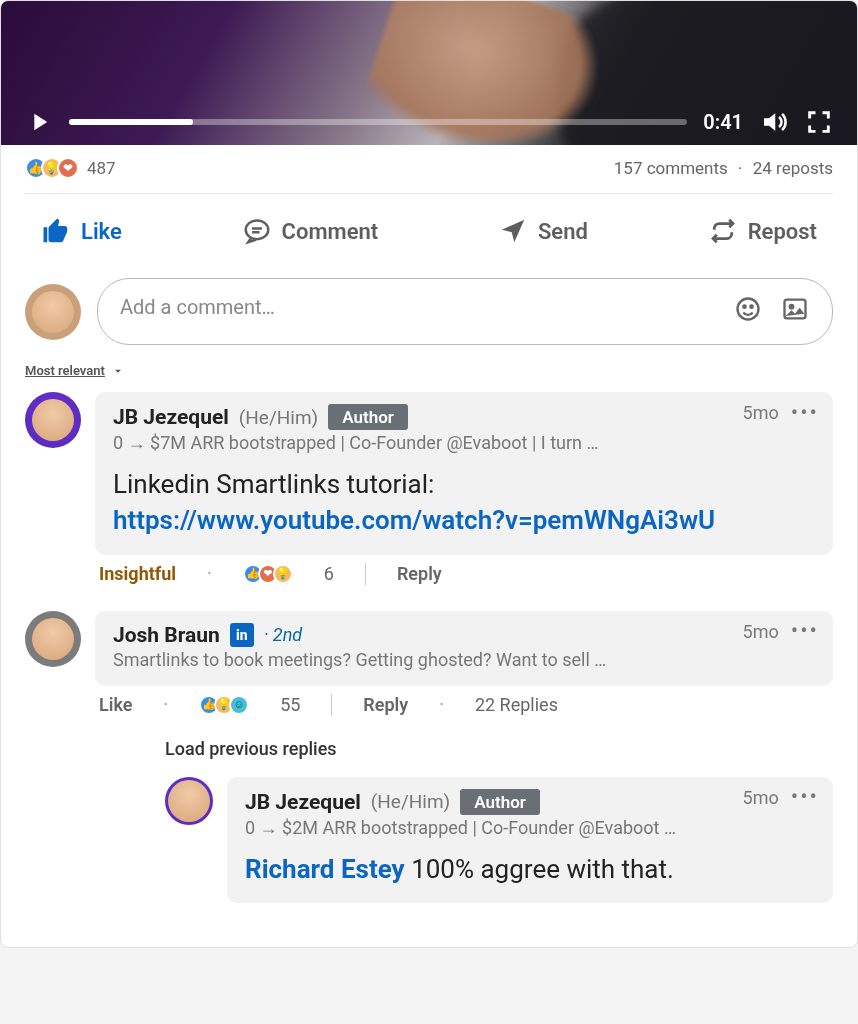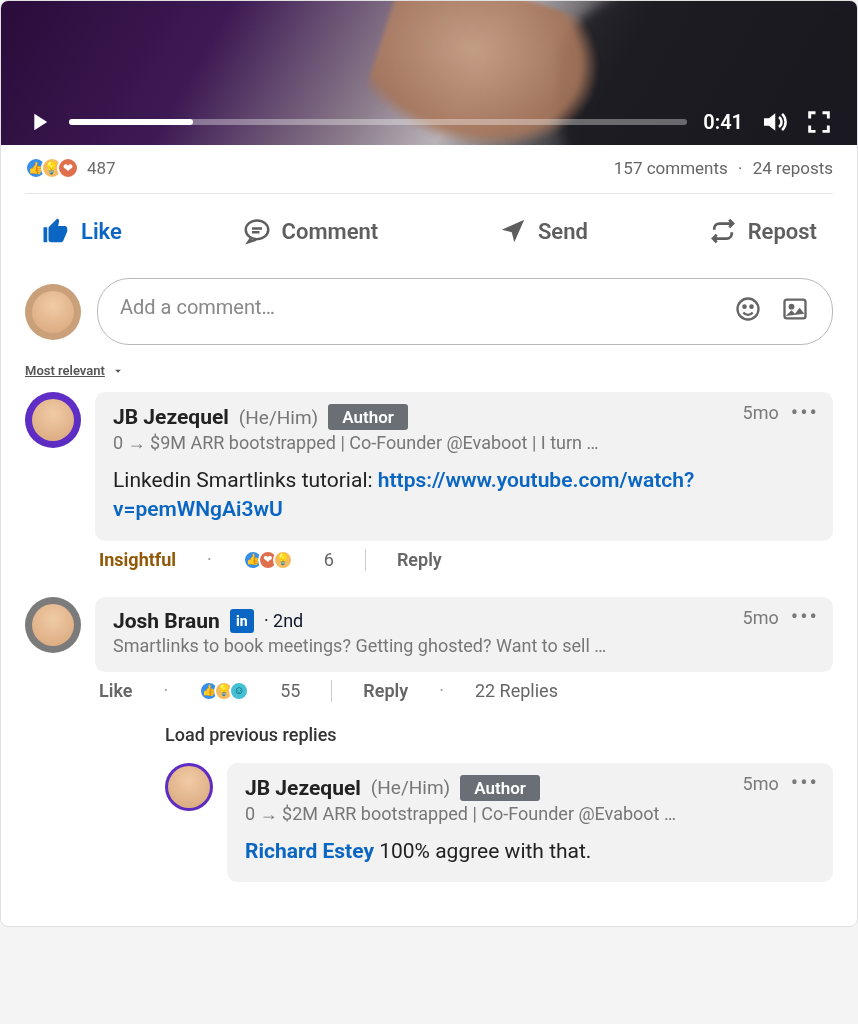--- a/index.html
+++ b/index.html
@@ -199,21 +199,21 @@
     position:absolute; right:14px; top:10px;
     display:flex; align-items:center; gap:12px;
     color:#7a7a7a; font-size:18px;
   }
   .dots { font-size:22px; letter-spacing:2px; cursor:pointer; color:#7a7a7a; line-height:0; }
   .c-sub {
     color:#777; font-size:18px; margin-top:2px;
     white-space:nowrap; overflow:hidden; text-overflow:ellipsis;
   }
   .c-text {
-    margin-top:12px; font-size:21px; color:#222; line-height:1.4;
+    margin-top:12px; font-size:26px; color:#222; line-height:1.4;
   }
   .c-text a { color:#0a66c2; font-weight:600; text-decoration:none; }
   .c-text .mention { color:#0a66c2; font-weight:700; }
 
   .c-actions {
     display:flex; align-items:center; gap:31px;
     padding: 8px 4px 16px 4px;
     font-size:18px; color:#666;
   }
   .c-actions .word { font-weight:600; cursor:pointer; }
@@ -233,21 +233,21 @@
     font-size:18px; color:#333; font-weight:500;
     padding: 6px 2px 18px 70px;
     cursor:pointer;
   }
 
   .nested {
     margin-left: 70px;
   }
   .nested .avatar { width:48px; height:48px; }
 
-  .degree { color:#0f172a; font-size:18px; }
+  .degree { color:#0369a1; font-size:18px;font-style:italic; }
 </style>
 </head>
 <body>
 
 <div class="card">
 
   <div class="video-area">
     <div class="video-dark-mass"></div>
     <div class="video-hand"></div>
     <div class="video-controls">
@@ -366,21 +366,21 @@
         <div class="bubble">
           <div class="c-top-right">
             <span>5mo</span>
             <span class="dots">•••</span>
           </div>
           <div class="c-head">
             <span class="c-name">JB Jezequel</span>
             <span class="c-pron">(He/Him)</span>
             <span class="badge-author">Author</span>
           </div>
-          <div class="c-sub">0 → $9M ARR bootstrapped | Co-Founder @Evaboot | I turn …</div>
+          <div class="c-sub">0 → $7M ARR bootstrapped | Co-Founder @Evaboot | I turn …</div>
           <div class="c-text">
             <span>Linkedin Smartlinks tutorial: </span><a href="#">https://www.youtube.com/watch?v=pemWNgAi3wU</a>
           </div>
         </div>
         <div class="c-actions">
           <span class="insightful">Insightful</span>
           <span class="sep-dot">·</span>
           <span class="rxn-mini">
             <span class="rxn-like">👍</span>
             <span class="rxn-heart">❤</span>

